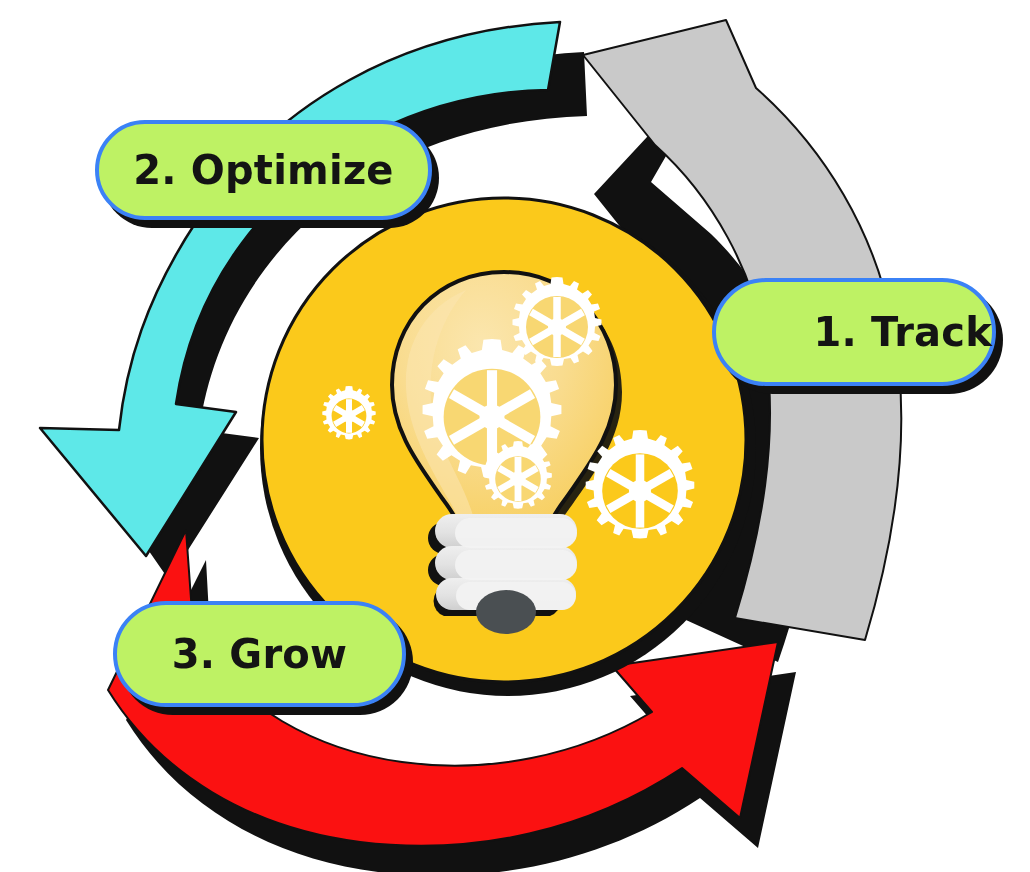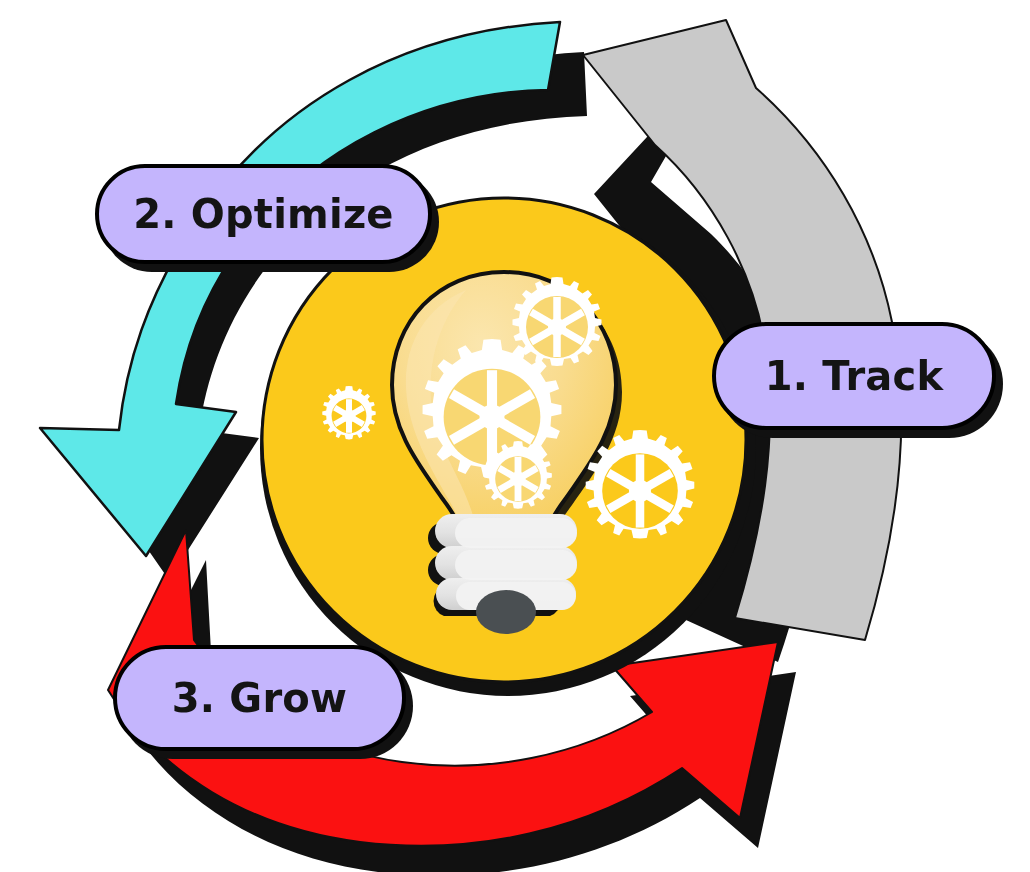--- a/index.html
+++ b/index.html
@@ -23,38 +23,37 @@
     position: absolute;
     left: 0;
     top: 0;
     width: 1030px;
     height: 872px;
     display: block;
   }
   .step-label {
     position: absolute;
     box-sizing: border-box;
-    background: #c4b5fd;
-    border: 4px solid #000000;
+    background: #bef264;
+    border: 4px solid #3b82f6;
     border-radius: 999px;
     box-shadow: 7px 8px 0 0 #111111;
     display: flex;
     align-items: center;
     justify-content: center;
     z-index: 40;
-    margin-top: 44px;
   }
   .step-label span {
     font-family: "DejaVu Sans", sans-serif;
     font-weight: bold;
     color: #141414;
     letter-spacing: 0.2px;
     white-space: nowrap;
   }
-  #label-track   { left: 712px; top: 278px; width: 284px; height: 108px; }
+  #label-track   { left: 712px; top: 278px; width: 284px; height: 108px; justify-content: flex-end; }
   #label-optimize{ left: 95px;  top: 120px; width: 337px; height: 100px; }
   #label-grow    { left: 113px; top: 601px; width: 293px; height: 106px; }
   #label-track span    { font-size: 40px; }
   #label-optimize span { font-size: 40px; }
   #label-grow span     { font-size: 40px; }
 </style>
 </head>
 <body>
 
 <div id="stage">

